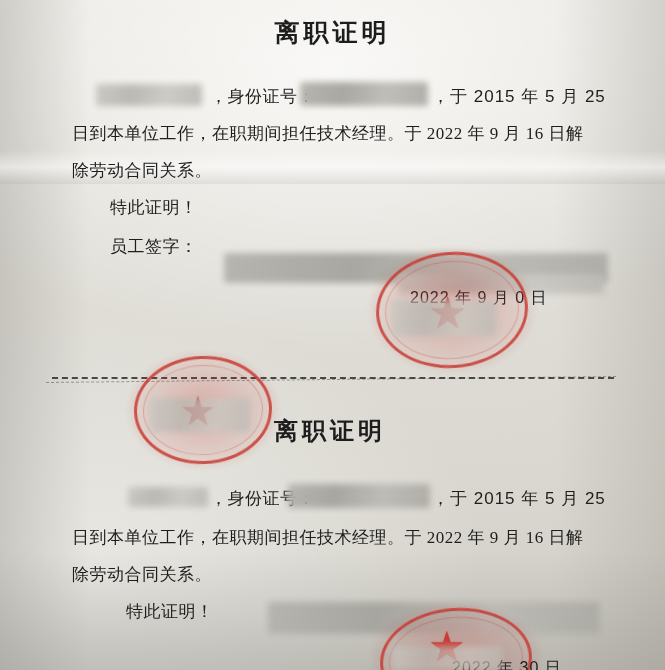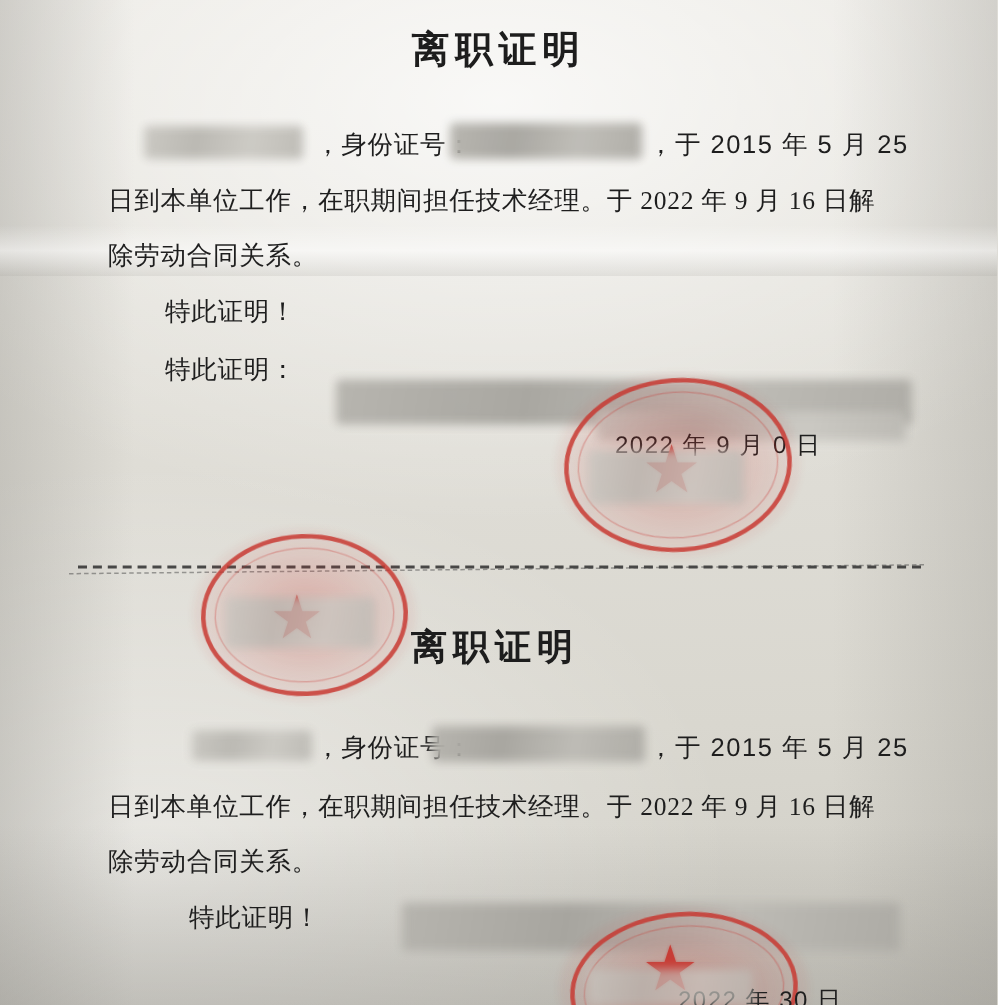--- a/index.html
+++ b/index.html
@@ -158,21 +158,21 @@
   <div class="body-line num" style="left:432px; top:86px;">，于 2015 年 5 月 25</div>
   <div class="redact" style="left:96px; top:84px; width:106px; height:22px;"></div>
   <div class="redact dark" style="left:300px; top:82px; width:128px; height:24px;"></div>
 
   <div class="body-line" style="left:72px; top:123px;">日到本单位工作，在职期间担任技术经理。于 2022 年 9 月 16 日解</div>
 
   <div class="body-line" style="left:72px; top:160px;">除劳动合同关系。</div>
 
   <div class="body-line" style="left:110px; top:197px;">特此证明！</div>
 
-  <div class="body-line" style="left:110px; top:236px;">特此证明：</div>
+  <div class="body-line" style="left:110px; top:236px;">员工签字：</div>
 
   <div class="redact dark" style="left:224px; top:253px; width:384px; height:30px;"></div>
   <div class="redact" style="left:398px; top:274px; width:206px; height:20px;"></div>
 
   <div class="body-line num" style="left:410px; top:287px; font-size:16px;">2022 年 9 月   0 日</div>
 
   <div class="stamp-smudge" style="left:370px; top:248px; width:164px; height:124px;"></div>
   <div class="stamp" style="left:376px; top:252px; width:152px; height:116px;"></div>
   <div class="star" style="left:428px; top:292px; font-size:44px;">★</div>
   <div class="redact" style="left:392px; top:300px; width:104px; height:36px; opacity:0.8;"></div>

